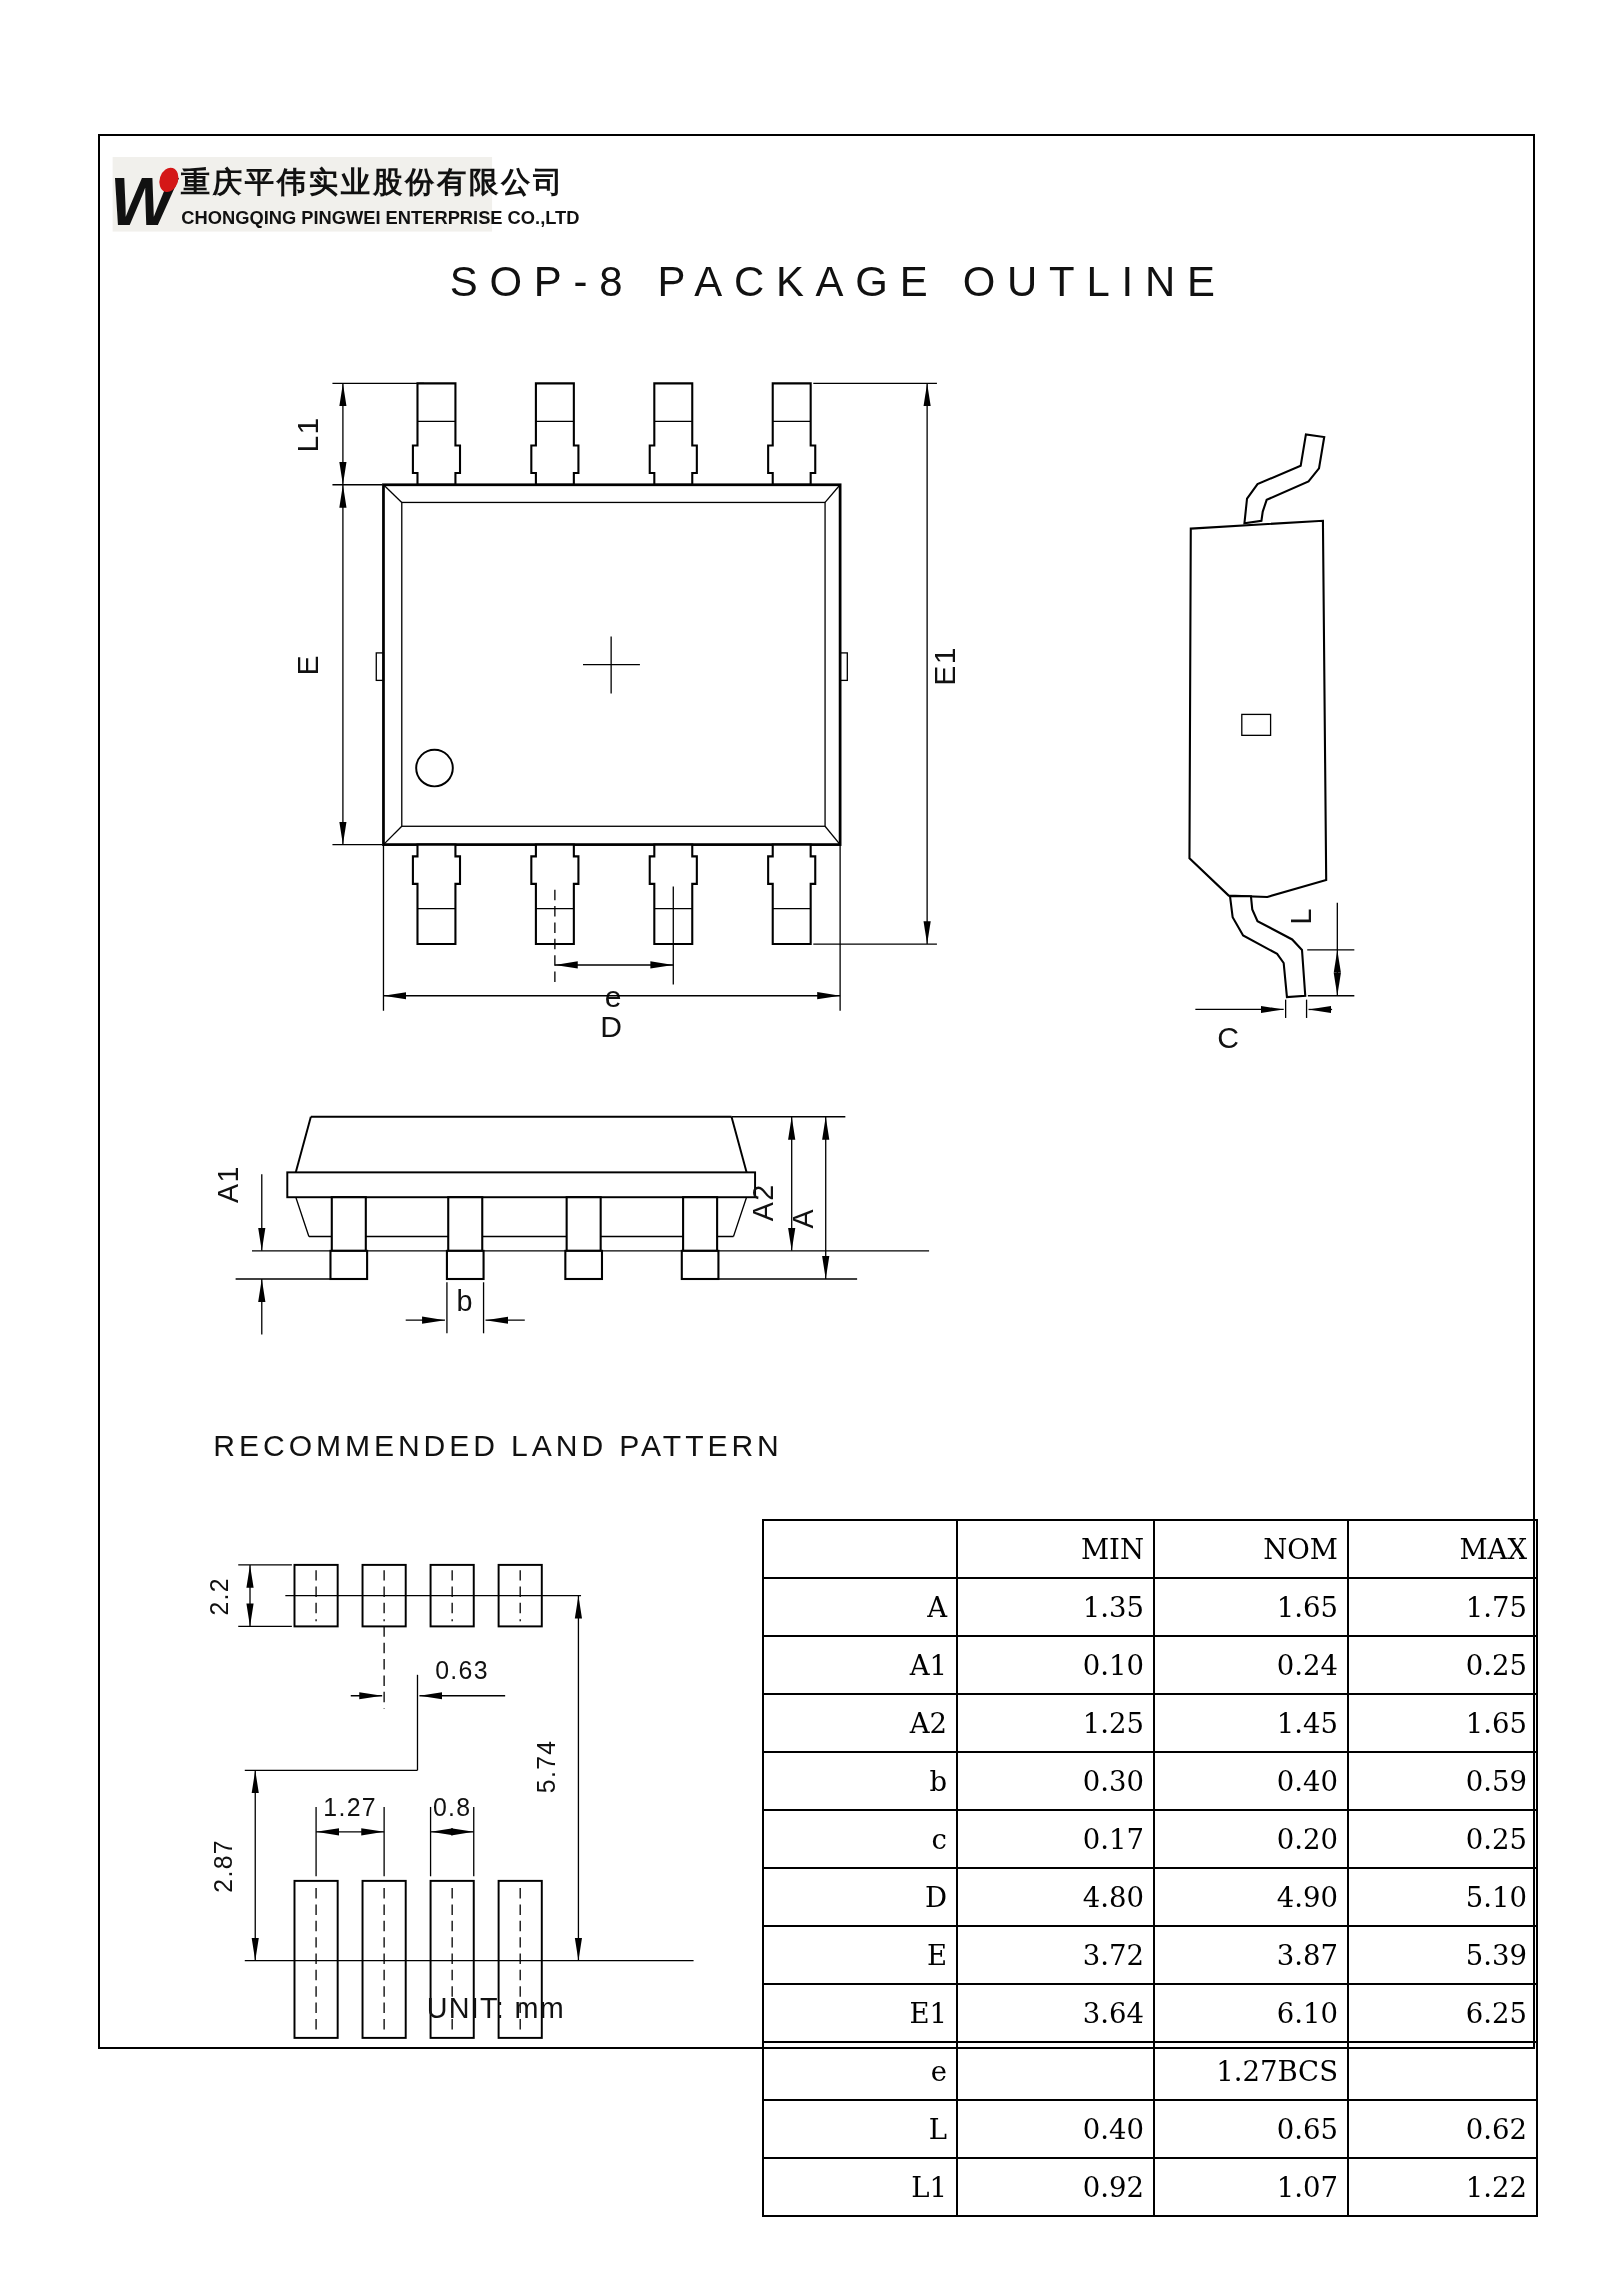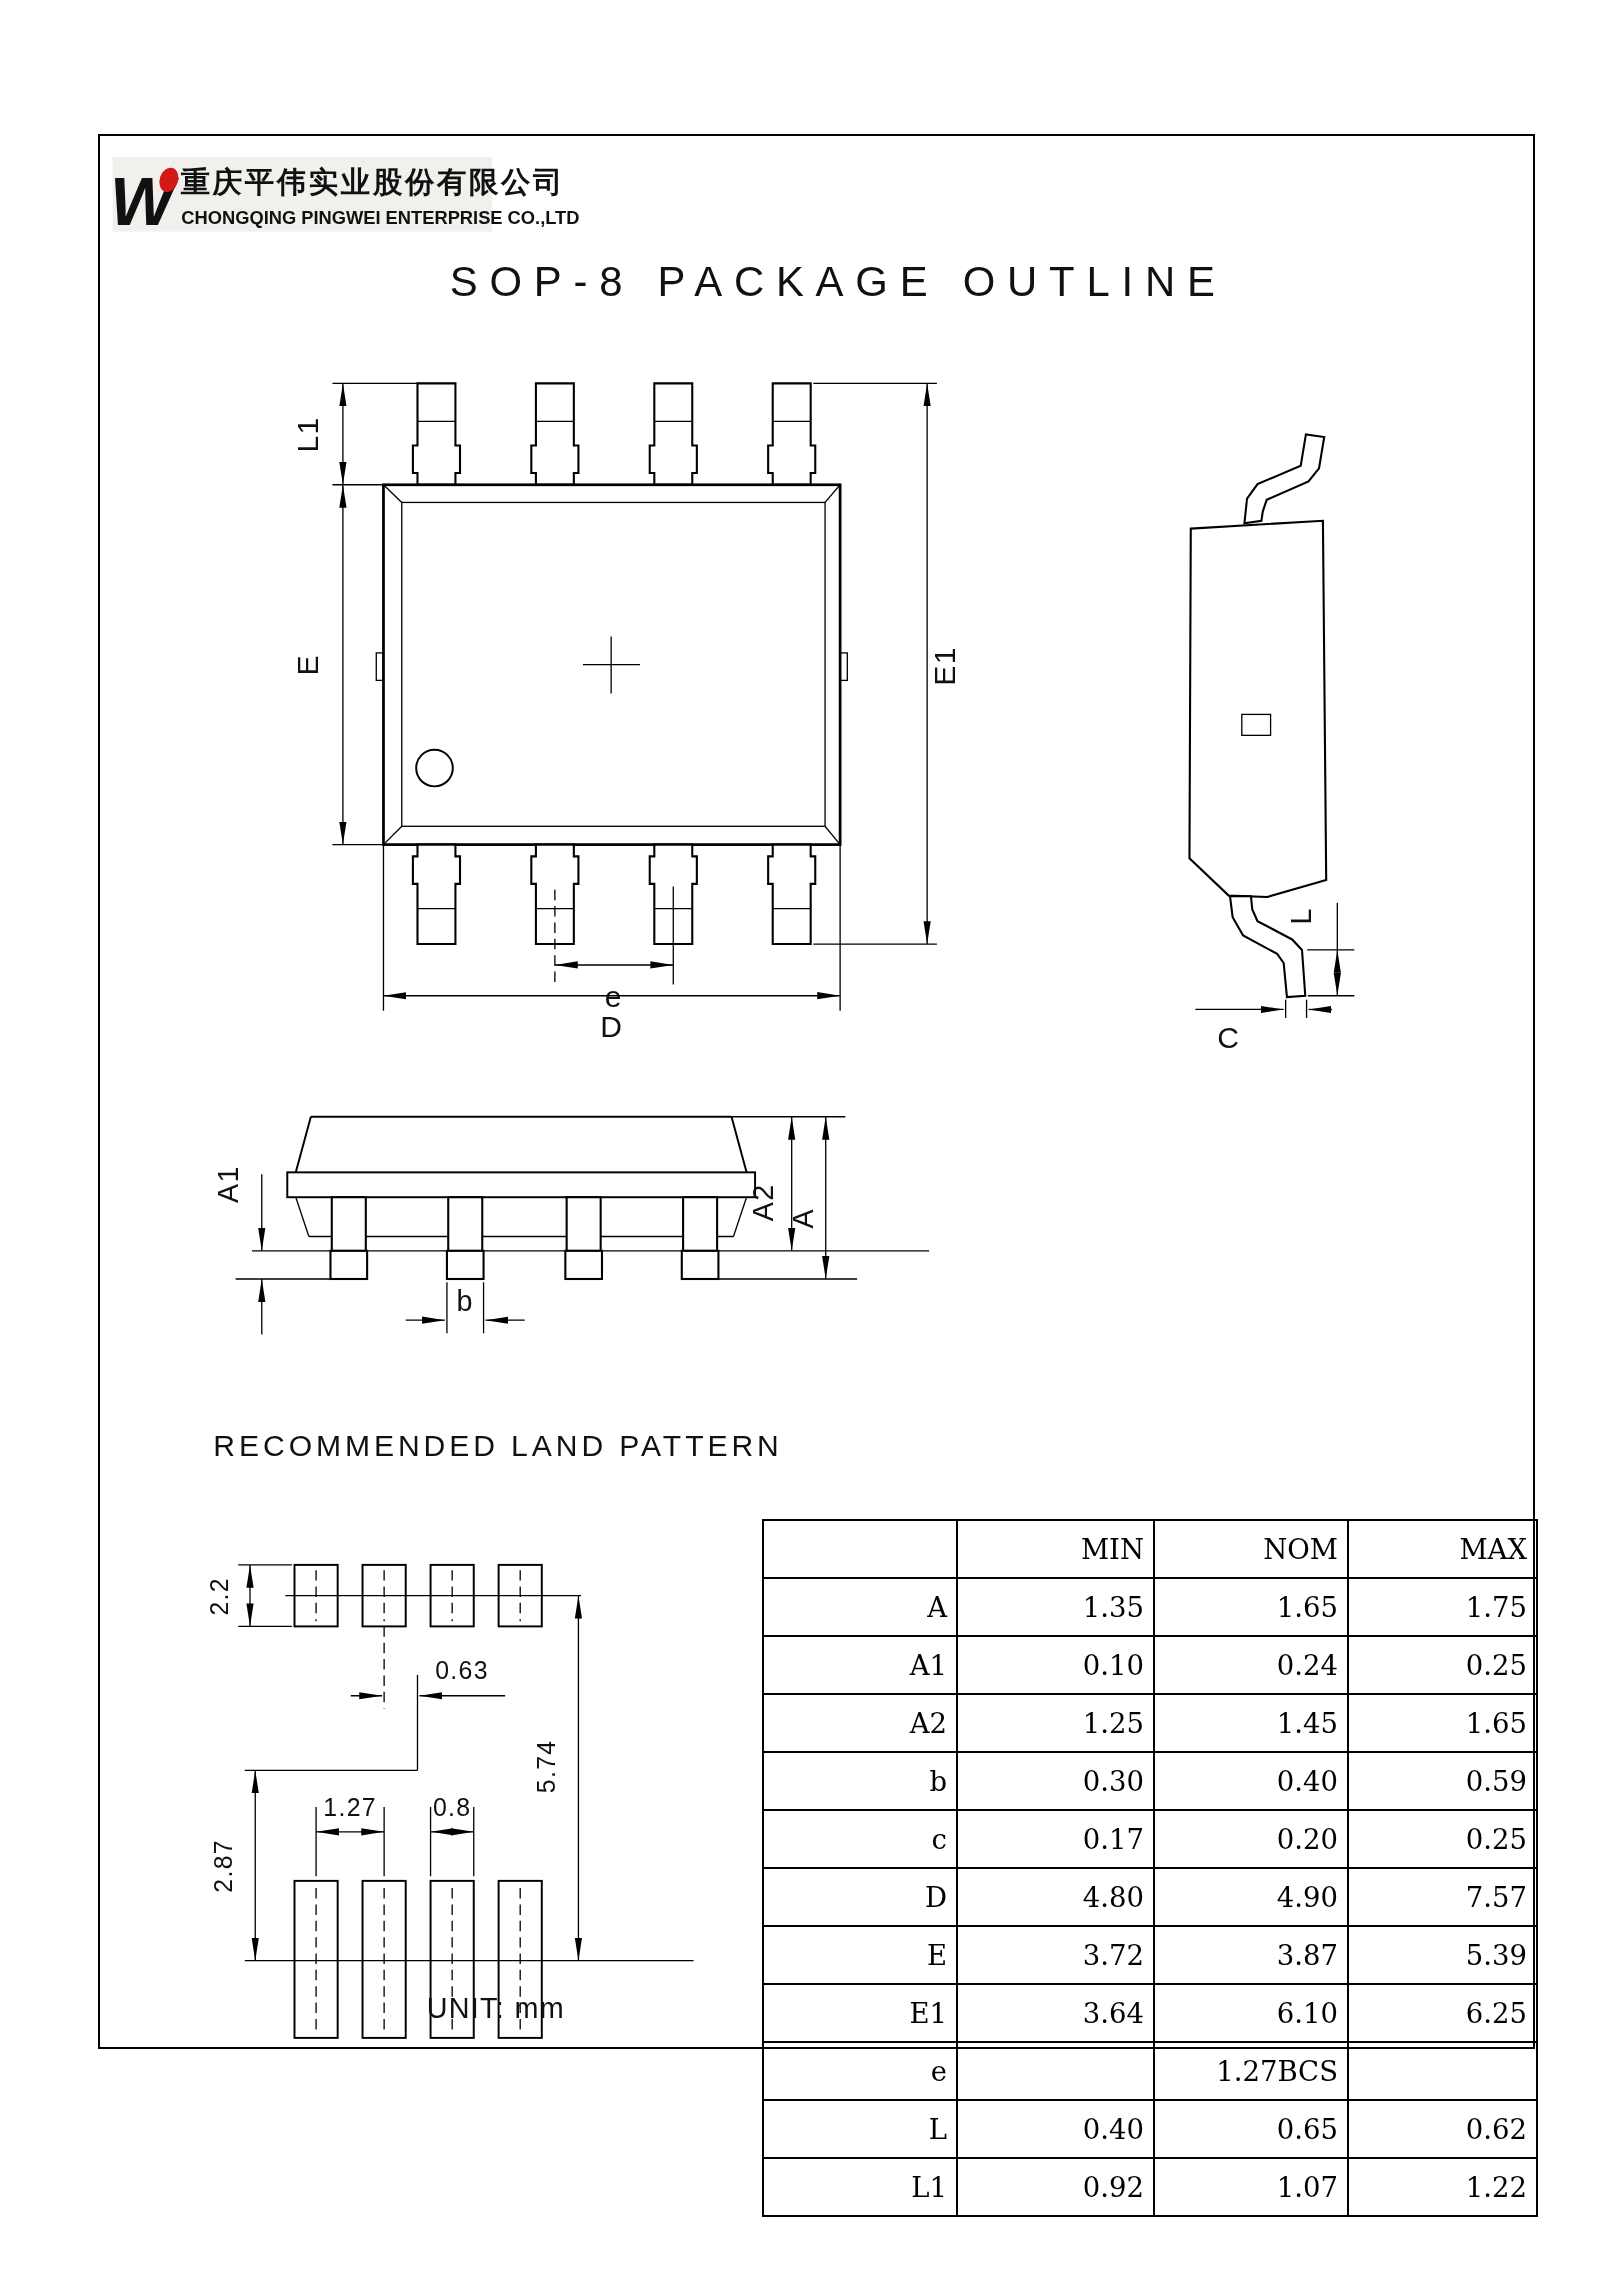--- a/index.html
+++ b/index.html
@@ -287,21 +287,21 @@
     <tr>
       <td>c</td>
           <td>0.17</td>
           <td>0.20</td>
           <td>0.25</td>
     </tr>
     <tr>
       <td>D</td>
           <td>4.80</td>
           <td>4.90</td>
-          <td>7.57</td>
+          <td>5.10</td>
     </tr>
     <tr>
       <td>E</td>
           <td>3.72</td>
           <td>3.87</td>
           <td>5.39</td>
     </tr>
     <tr>
       <td>E1</td>
           <td>3.64</td>

